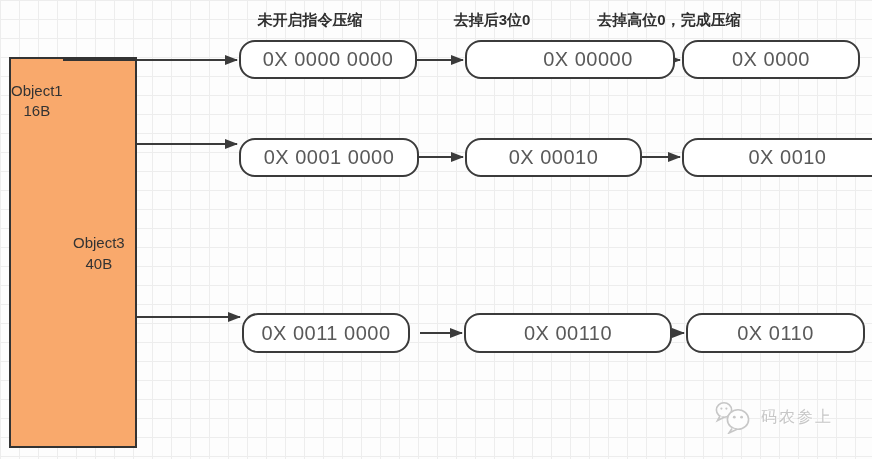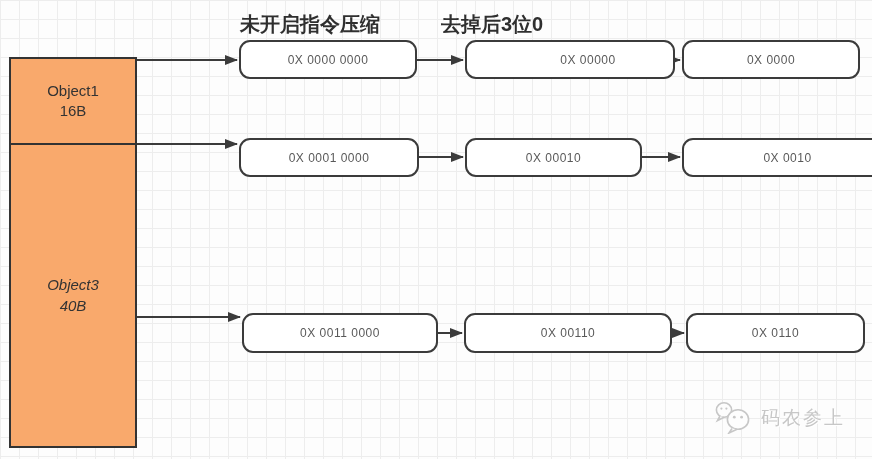--- a/index.html
+++ b/index.html
@@ -11,46 +11,46 @@
     background-image:
       linear-gradient(to right, #ededed 1px, transparent 1px),
       linear-gradient(to bottom, #ededed 1px, transparent 1px);
     background-size:19px 19px;
     font-family:"Liberation Sans","DejaVu Sans",sans-serif;
   }
   .arrow-layer{position:absolute;left:0;top:0;width:872px;height:459px;pointer-events:none;}
   .mem{
     position:absolute;left:9px;top:57px;width:128px;height:391px;
     box-sizing:border-box;border:2px solid #333333;background:#F9A96C;
-    display:flex;flex-direction:column;
+    display:flex;flex-direction:row;
   }
   .mem-sec{
     box-sizing:border-box;
     display:flex;flex-direction:column;align-items:center;justify-content:center;
     color:#333333;font-size:15px;line-height:1.35;
   }
   .mem-sec.s1{height:84px;}
   .mem-sec.s2{height:174px;border-top:2px solid #333333;}
-  .mem-sec.s3{flex:1;border-top:2px solid #333333;font-style:italic;}
+  .mem-sec.s3{flex:1;border-top:2px solid #333333;}
   .col-header{
     position:absolute;top:11px;transform:translateX(-50%);
-    font-size:20px;font-weight:bold;color:#2f2f2f;white-space:nowrap;
+    font-size:15px;font-weight:bold;color:#2f2f2f;white-space:nowrap;
   }
   .hexbox{
     position:absolute;box-sizing:border-box;
-    background:#ffffff;border:2px solid #3b3b3b;border-radius:11px;
+    background:#ffffff;border:2px solid #3b3b3b;border-radius:16px;
     display:flex;align-items:center;justify-content:center;
-    color:#595959;font-size:12px;letter-spacing:0.5px;white-space:nowrap;
+    color:#595959;font-size:20px;letter-spacing:0.5px;white-space:nowrap;
   }
   .watermark{
     position:absolute;left:714px;top:401px;
     display:flex;align-items:center;gap:7px;
   }
   .watermark-text{
-    font-size:19px;color:#c7c7c7;letter-spacing:2px;white-space:nowrap;
+    font-size:16px;color:#c7c7c7;letter-spacing:2px;white-space:nowrap;
     text-shadow:1px 1px 0 #ffffff;
   }
 </style>
 </head>
 <body>
 
 <div class="canvas">
 
   <svg class="arrow-layer" width="872" height="459" viewBox="0 0 872 459">
     <defs>
@@ -66,41 +66,42 @@
       <line x1="419" y1="157" x2="463" y2="157" marker-end="url(#ah)"></line>
       <line x1="642" y1="157" x2="680" y2="157" marker-end="url(#ah)"></line>
       <line x1="137" y1="317" x2="240" y2="317" marker-end="url(#ah)"></line>
       <line x1="420" y1="333" x2="462" y2="333" marker-end="url(#ah)"></line>
       <line x1="643" y1="333" x2="684" y2="333" marker-end="url(#ah)"></line>
     </g>
   </svg>
 
   <div class="col-header" style="left:310px;">未开启指令压缩</div>
   <div class="col-header" style="left:492px;">去掉后3位0</div>
+  <div class="col-header" style="left:669px;">去掉高位0，完成压缩</div>
 
   <div class="mem">
     <div class="mem-sec s1">
       <span>Object1</span>
       <span>16B</span>
     </div>
     <div class="mem-sec s3">
       <span>Object3</span>
       <span>40B</span>
     </div>
   </div>
 
   <div class="hexbox" style="left:239px;top:40px;width:178px;height:39px;">0X 0000 0000</div>
   <div class="hexbox" style="left:465px;top:40px;width:210px;height:39px;padding-left:36px;">0X 00000</div>
   <div class="hexbox" style="left:682px;top:40px;width:178px;height:39px;">0X 0000</div>
 
   <div class="hexbox" style="left:239px;top:138px;width:180px;height:39px;">0X 0001 0000</div>
   <div class="hexbox" style="left:465px;top:138px;width:177px;height:39px;">0X 00010</div>
   <div class="hexbox" style="left:682px;top:138px;width:211px;height:39px;">0X 0010</div>
 
-  <div class="hexbox" style="left:242px;top:313px;width:196px;height:40px;">0X 0011 0000</div>
+  <div class="hexbox" style="left:242px;top:313px;width:168px;height:40px;">0X 0011 0000</div>
   <div class="hexbox" style="left:464px;top:313px;width:208px;height:40px;">0X 00110</div>
   <div class="hexbox" style="left:686px;top:313px;width:179px;height:40px;">0X 0110</div>
 
   <div class="watermark">
     <span style="display:inline-flex;">
       <svg width="40" height="33" viewBox="0 0 40 33" fill="none">
         <g stroke="#c7c7c7" stroke-width="1.6">
           <ellipse cx="10" cy="9" rx="7.6" ry="7.2" fill="#fdfdfd"></ellipse>
           <path d="M6 15 L3.5 19.5 L10 16.2" fill="#fdfdfd"></path>
           <ellipse cx="24" cy="18.5" rx="10.6" ry="9.8" fill="#fdfdfd"></ellipse>

